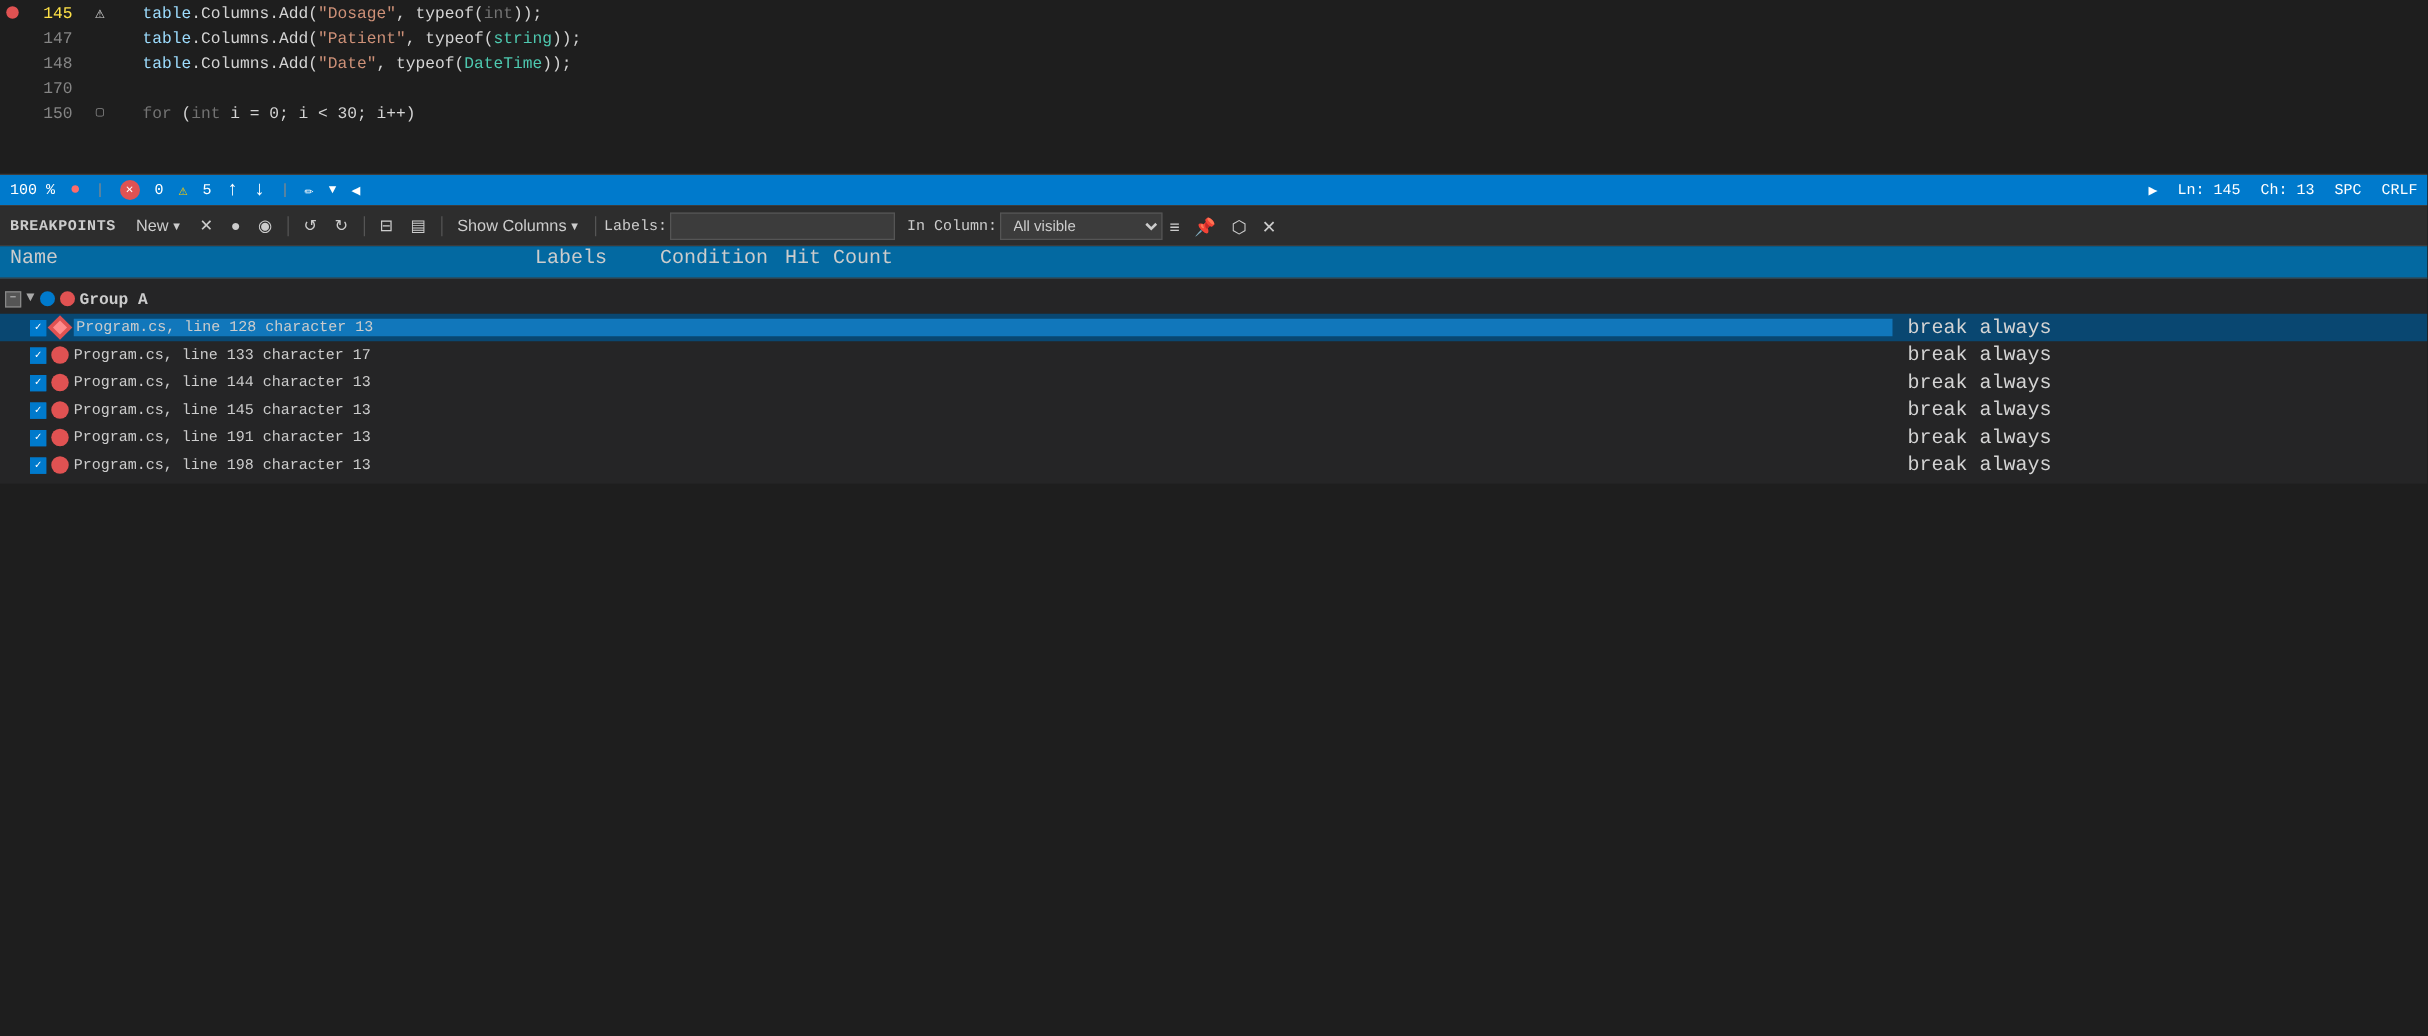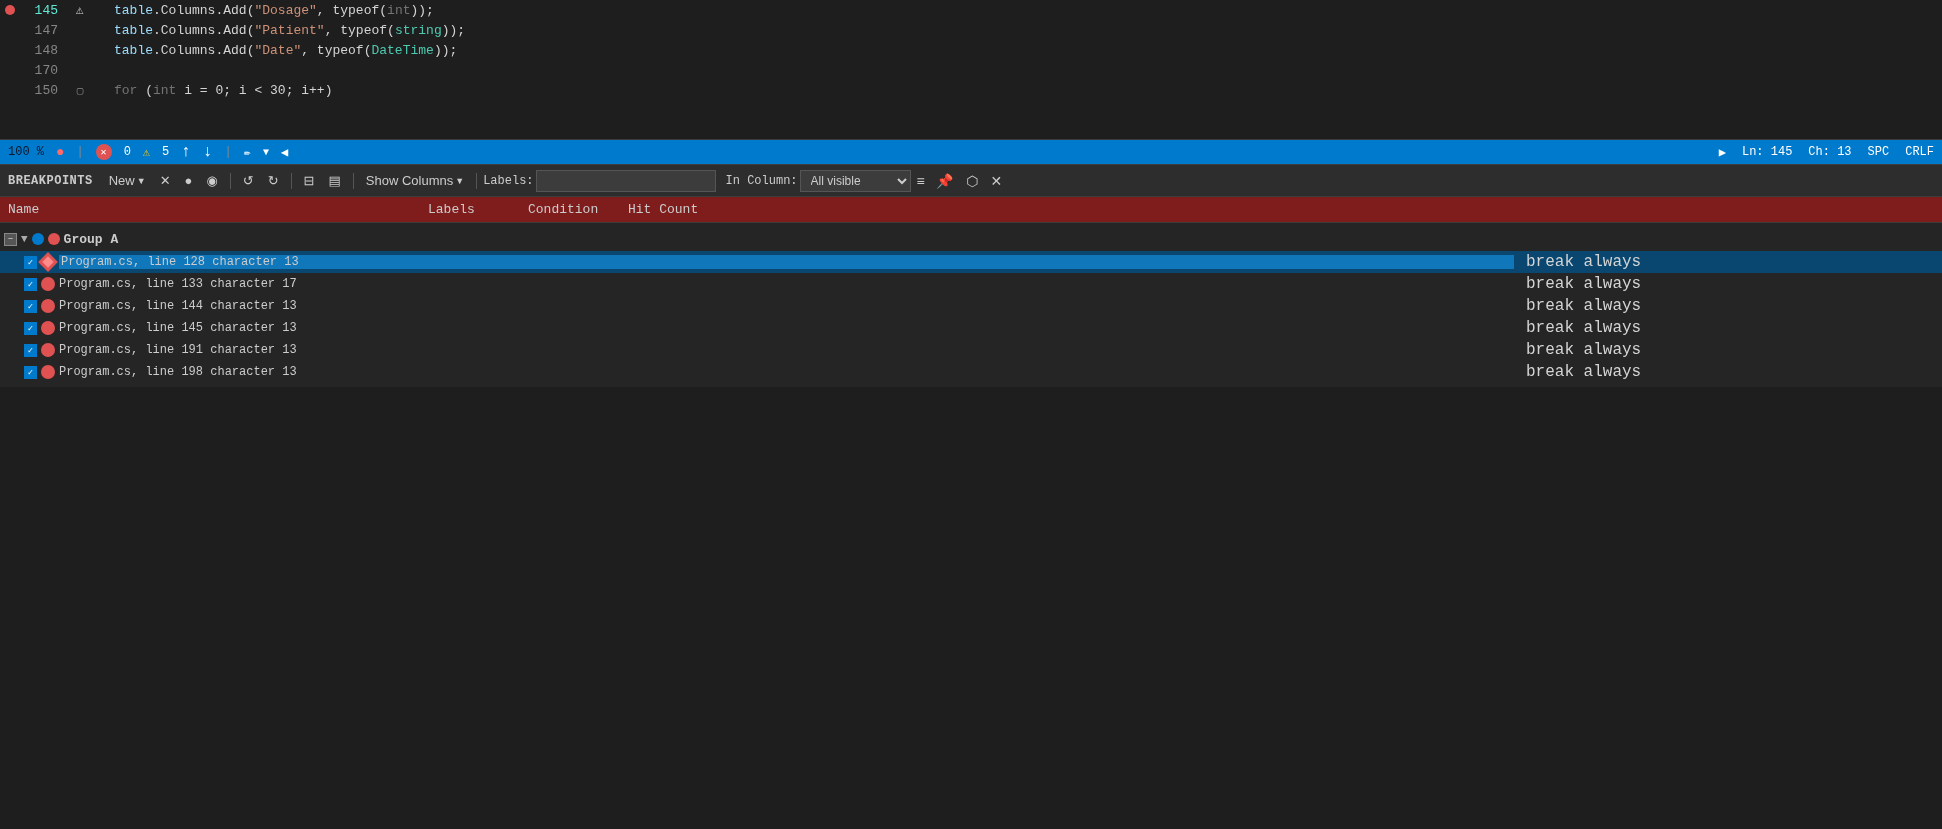--- a/index.html
+++ b/index.html
@@ -35,21 +35,21 @@
       color: #858585;
       width: 50px;
       text-align: right;
       padding-right: 12px;
       flex-shrink: 0;
       user-select: none;
       font-size: 13px;
     }
 
     .line-number.active {
-      color: #5eead4;
+      color: #fde047;
     }
 
     .breakpoint-gutter {
       width: 20px;
       flex-shrink: 0;
       display: flex;
       align-items: center;
       justify-content: center;
     }
 
@@ -82,21 +82,21 @@
       background: #007acc;
       height: 24px;
       display: flex;
       align-items: center;
       padding: 0 8px;
       gap: 12px;
       font-size: 12px;
       color: #ffffff;
     }
 
-    .status-zoom { color: #0f172a; }
+    .status-zoom { color: #ffffff; }
     .status-right { margin-left: auto; display: flex; gap: 16px; color: #ffffff; font-size: 12px; }
 
     
     .breakpoints-panel {
       background: #252526;
       flex: 1;
       display: flex;
       flex-direction: column;
       border-top: 1px solid #3c3c3c;
     }
@@ -170,41 +170,41 @@
     }
 
     .column-select {
       background: #3c3c3c;
       border: 1px solid #555;
       color: #cccccc;
       padding: 2px 6px;
       font-size: 12px;
       height: 22px;
       outline: none;
-      width: 111px;
+      width: 130px;
     }
 
     .toolbar-icon-btn {
       background: transparent;
       border: none;
       color: #cccccc;
       cursor: pointer;
       padding: 2px 4px;
       font-size: 14px;
     }
 
     
     .column-headers {
       display: flex;
-      align-items: center;
+      align-items: flex-start;
       height: 26px;
-      background: #7f1d1d;
+      background: #0369a1;
       border-bottom: 1px solid #3c3c3c;
       padding: 0 8px;
-      font-size: 13px;
+      font-size: 16px;
       color: #cccccc;
     }
 
     .col-name { width: 420px; flex-shrink: 0; }
     .col-labels { width: 100px; flex-shrink: 0; }
     .col-condition { width: 100px; flex-shrink: 0; }
     .col-hitcount { width: 100px; flex-shrink: 0; }
 
     
     .breakpoints-list {

